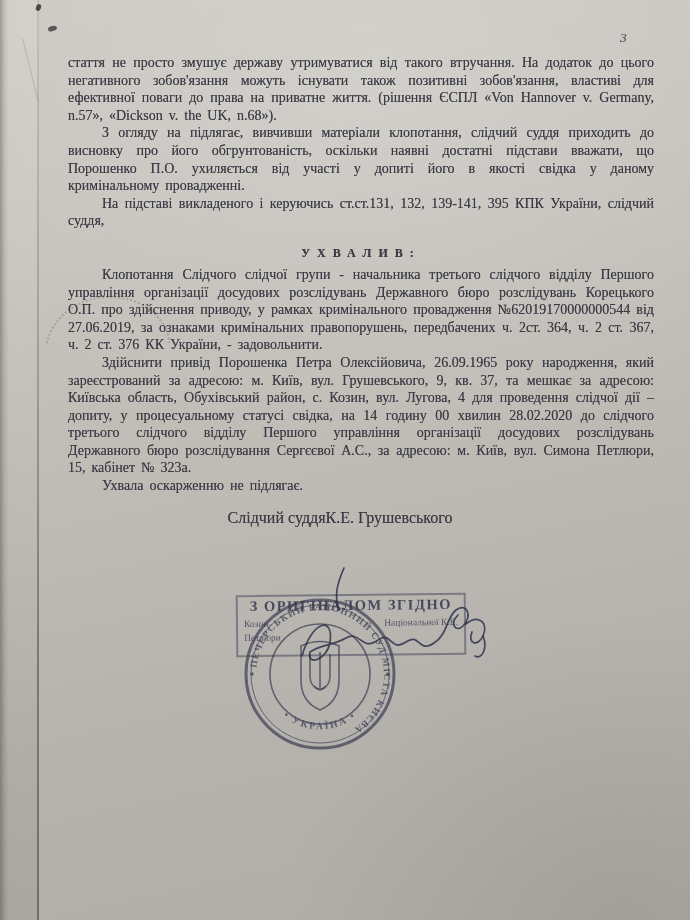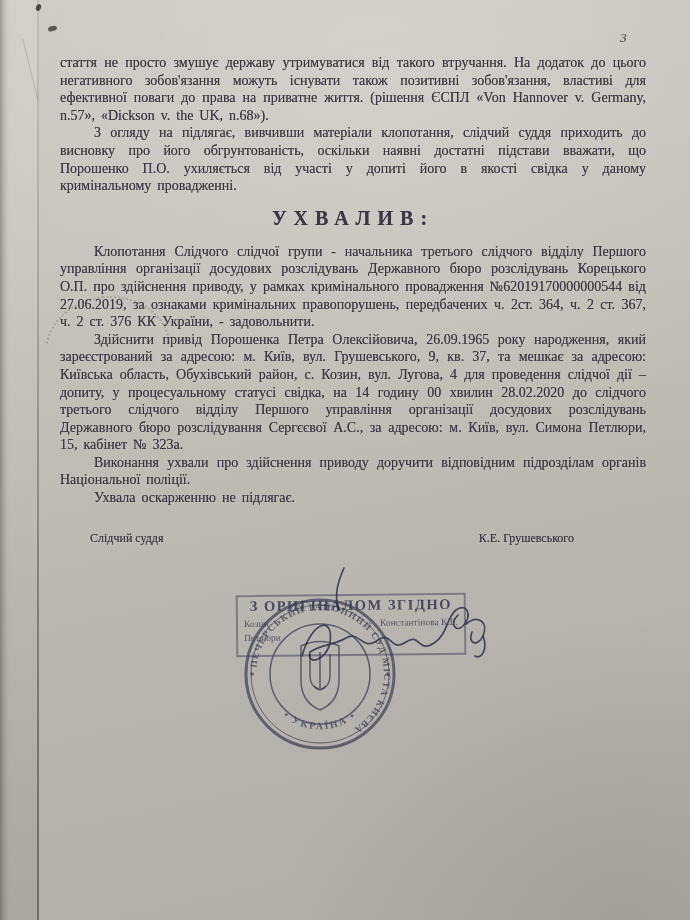--- a/index.html
+++ b/index.html
@@ -22,28 +22,28 @@
     background:linear-gradient(180deg,rgba(255,255,255,0.10),rgba(255,255,255,0.03) 40%,rgba(0,0,0,0.05));}
   .crease{position:absolute;left:30px;top:38px;width:1px;height:64px;
     background:rgba(60,55,50,0.18);transform:rotate(-14deg);}
   .speck1{position:absolute;left:36px;top:4px;width:5px;height:7px;border-radius:50%;
     background:rgba(35,32,30,0.75);transform:rotate(20deg);}
   .speck2{position:absolute;left:48px;top:26px;width:9px;height:5px;border-radius:50% 60% 50% 40%;
     background:rgba(40,37,34,0.7);transform:rotate(-15deg);}
   .page-number{position:absolute;left:620px;top:30px;font-size:13.5px;font-style:italic;
     color:#46454e;}
   
-  .content{position:absolute;left:60px;top:54px;width:586px;
+  .content{position:absolute;left:68px;top:54px;width:586px;
     text-shadow:0 0 0.5px rgba(59,58,68,0.65);}
   .content p{margin:0;text-align:justify;font-size:14px;line-height:17.6px;word-spacing:2.5px;}
   .content p.ind{text-indent:34px;}
-  .heading{text-align:center;font-weight:bold;font-size:20px;letter-spacing:7px;
-    margin:14px 0 16px 0;line-height:18px;}
-  .sig-row{display:flex;justify-content:space-between;margin-top:24px;
-    padding-left:30px;padding-right:72px;font-size:12px;}
+  .heading{text-align:center;font-weight:bold;font-size:12px;letter-spacing:7px;
+    margin:14px 0 4px 0;line-height:18px;}
+  .sig-row{display:flex;justify-content:center;margin-top:14px;
+    padding-left:30px;padding-right:72px;font-size:16px;}
   
   .stamp-bleed{position:absolute;left:45px;top:296px;width:126px;height:48px;overflow:hidden;}
   .stamp-bleed .arc{width:122px;height:104px;border-radius:50%;
     border:2px dotted rgba(125,118,106,0.40);transform:rotate(-6deg);}
   
   .cert-stamp{position:absolute;left:236px;top:594px;width:230px;height:62px;
     border:2px solid rgba(62,64,86,0.50);padding:1px 6px 2px 6px;box-sizing:border-box;
     color:rgba(56,58,80,0.88);transform:rotate(-0.6deg);
     font-family:"Liberation Serif","DejaVu Serif",serif;}
   .cert-title{font-size:14.5px;font-weight:bold;letter-spacing:1.5px;text-align:center;white-space:nowrap;}
@@ -66,37 +66,37 @@
 
   <div class="page-number">3</div>
 
   <div class="stamp-bleed">
     <div class="arc"></div>
   </div>
 
   <div class="content">
     <p>стаття не просто змушує державу утримуватися від такого втручання. На додаток до цього негативного зобов'язання можуть існувати також позитивні зобов'язання, властиві для ефективної поваги до права на приватне життя. (рішення ЄСПЛ «Von Hannover v. Germany, n.57», «Dickson v. the UK, n.68»).</p>
     <p class="ind">З огляду на підлягає, вивчивши матеріали клопотання, слідчий суддя приходить до висновку про його обгрунтованість, оскільки наявні достатні підстави вважати, що Порошенко П.О. ухиляється від участі у допиті його в якості свідка у даному кримінальному провадженні.</p>
+    <p class="ind">На підставі викладеного і керуючись ст.ст.131, 132, 139-141, 395 КПК України, слідчий суддя,</p>
     <div class="heading">УХВАЛИВ:</div>
     <p class="ind">Клопотання Слідчого слідчої групи - начальника третього слідчого відділу Першого управління організації досудових розслідувань Державного бюро розслідувань Корецького О.П. про здійснення приводу, у рамках кримінального провадження №62019170000000544 від 27.06.2019, за ознаками кримінальних правопорушень, передбачених ч. 2ст. 364, ч. 2 ст. 367, ч. 2 ст. 376 КК України, - задовольнити.</p>
     <p class="ind">Здійснити привід Порошенка Петра Олексійовича, 26.09.1965 року народження, який зареєстрований за адресою: м. Київ, вул. Грушевського, 9, кв. 37, та мешкає за адресою: Київська область, Обухівський район, с. Козин, вул. Лугова, 4 для проведення слідчої дії – допиту, у процесуальному статусі свідка, на 14 годину 00 хвилин 28.02.2020 до слідчого третього слідчого відділу Першого управління організації досудових розслідувань Державного бюро розслідування Сергєєвої А.С., за адресою: м. Київ, вул. Симона Петлюри, 15, кабінет № 323а.</p>
-    <p class="ind">Виконання ухвали про здійснення приводу доручити відповідним підрозділам органів Національної поліції.</p>
     <p class="ind">Ухвала оскарженню не підлягає.</p>
 
     <div class="sig-row">
       <span>Слідчий суддя</span>
       <span>К.Е. Грушевського</span>
     </div>
   </div>
 
   <div class="cert-stamp">
     <div class="cert-title">З ОРИГІНАЛОМ ЗГІДНО</div>
     <div class="cert-line">
       <span>Козин</span>
-      <span>Константінова К.Е.</span>
+      <span>Національної К.Е.</span>
     </div>
     <div class="cert-line">
       <span>Петлюри</span>
     </div>
   </div>
 
   <svg class="seal-svg" width="170" height="170" viewBox="0 0 170 170">
     <g stroke="rgba(54,56,78,0.78)" fill="none">
       <circle cx="82" cy="80" r="74" stroke-width="3"></circle>
       <circle cx="82" cy="80" r="69" stroke-width="1"></circle>

